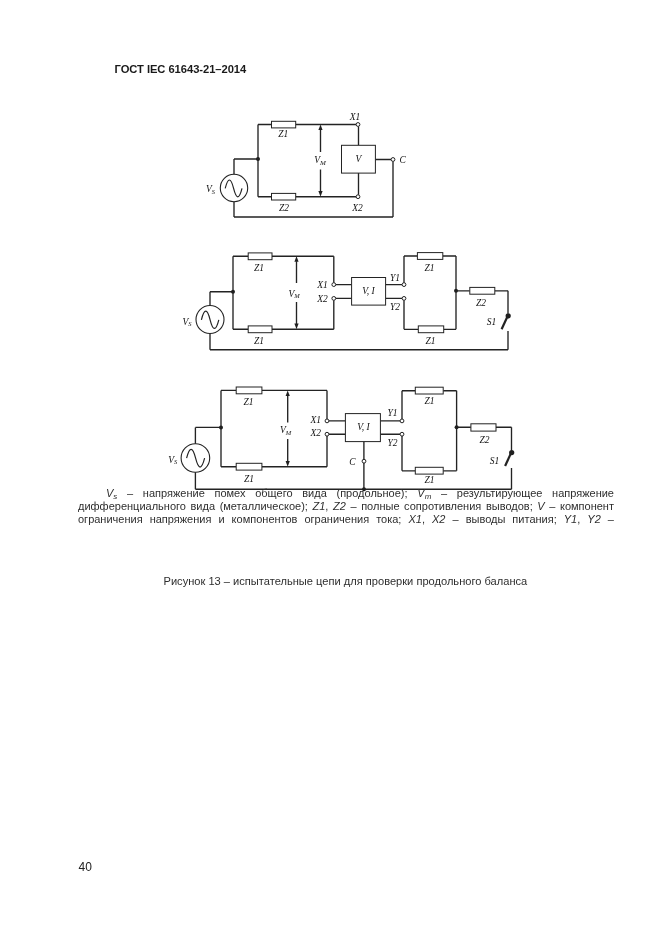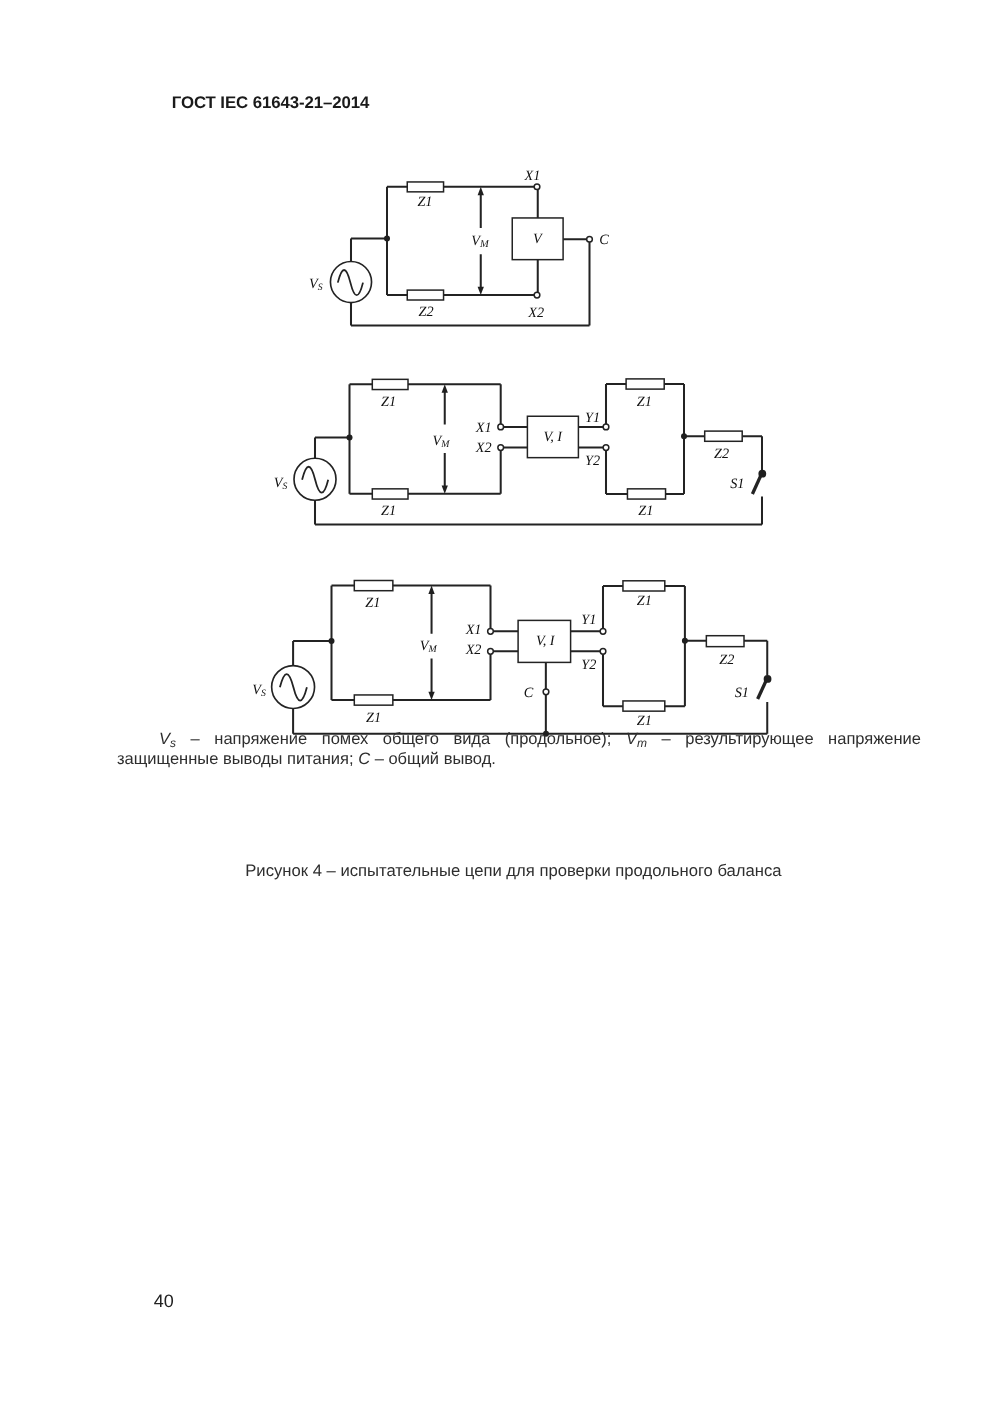--- a/index.html
+++ b/index.html
@@ -1,19 +1,19 @@
 <!DOCTYPE html>
 <html><head>
 <meta charset="utf-8">
 <style>
   html,body{margin:0;padding:0;}
   body{width:661px;height:936px;background:#ffffff;position:relative;
        font-family:"Liberation Sans",sans-serif;overflow:hidden;}
   .hdr{position:absolute;left:78.5px;top:63.9px;font-size:11.2px;font-weight:bold;color:#1a1a1a;letter-spacing:-0.05px;line-height:1;margin-left:36px;}
-  .pageno{position:absolute;left:78.5px;top:859.5px;font-size:12px;color:#222;line-height:1.2;margin-left:24px;}
+  .pageno{position:absolute;left:78.5px;top:859.5px;font-size:12px;color:#222;line-height:1.2;}
   .legend{position:absolute;left:78px;top:487px;width:536px;font-size:11px;line-height:12.8px;color:#2e2e2e;}
   .jl{text-align:justify;text-align-last:justify;white-space:nowrap;}
   .jl i, .legend i{font-style:italic;}
   .legend sub{font-size:8px;vertical-align:-2px;line-height:0;}
   .cap{position:absolute;left:163.5px;top:575.8px;font-size:11.1px;color:#2e2e2e;line-height:1;}
   svg{position:absolute;left:0;top:0;}
   svg text{font-family:"Liberation Serif",serif;font-style:italic;fill:#121212;}
 </style>
 </head>
 <body>
@@ -170,17 +170,18 @@
 <text x="363.5" y="430.3" text-anchor="middle">V, I</text>
 <text x="392.5" y="416" text-anchor="middle">Y1</text>
 <text x="392.5" y="446.2" text-anchor="middle">Y2</text>
 <text x="355.5" y="464.9" text-anchor="end">C</text>
 <text x="494.5" y="464.4" text-anchor="middle">S1</text>
 </g>
 </svg>
 
 <div class="legend">
 <div class="jl"><span style="display:inline-block;width:28px;"></span><i>V</i><sub><i>s</i></sub> – напряжение помех общего вида (продольное); <i>V</i><sub><i>m</i></sub> – результирующее напряжение</div>
-<div>защищенные выводы питания; <i>C</i> – общий вывод.</div>
+<div class="jl">дифференциального вида (металлическое); <i>Z1</i>, <i>Z2</i> – полные сопротивления выводов; <i>V</i> – компонент</div>
+<div class="jl">ограничения напряжения и компонентов ограничения тока; <i>X1</i>, <i>X2</i> – выводы питания; <i>Y1</i>, <i>Y2</i> –</div>
 </div>
-<div class="cap">Рисунок 4 – испытательные цепи для проверки продольного баланса</div>
+<div class="cap">Рисунок 13 – испытательные цепи для проверки продольного баланса</div>
 
 <div class="pageno">40</div>
 
 </body></html>

